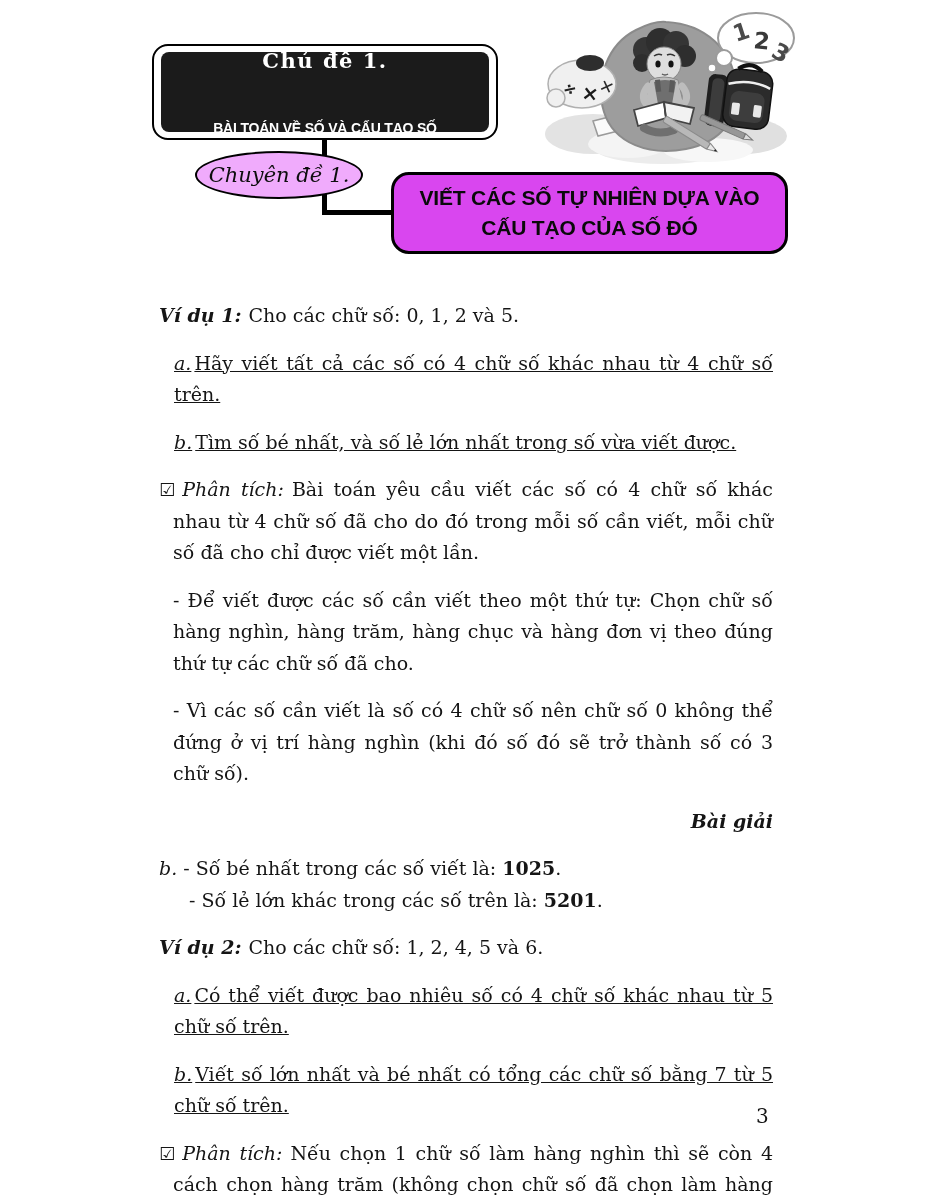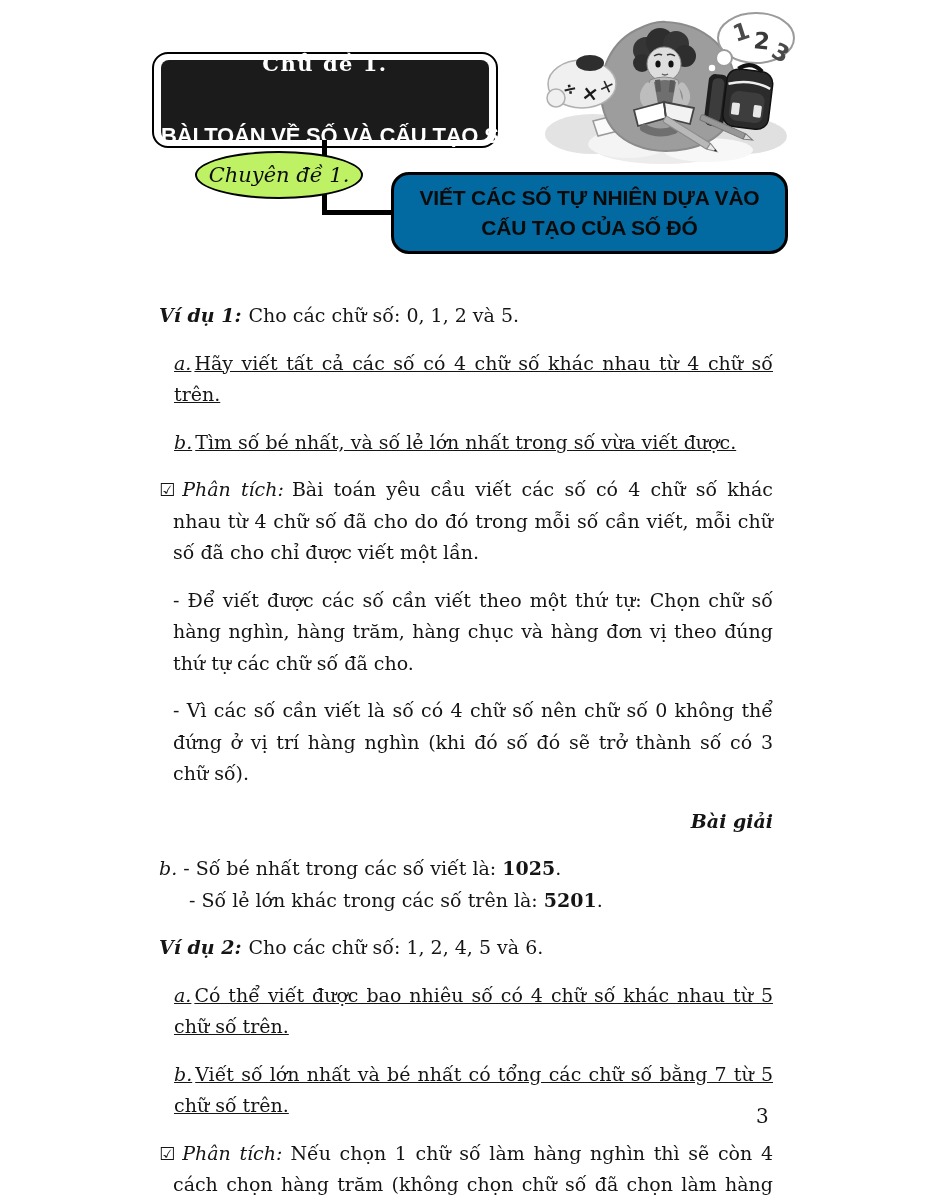--- a/index.html
+++ b/index.html
@@ -3,50 +3,50 @@
 <meta charset="utf-8">
 <style>
   html,body{margin:0;padding:0;background:#888;}
   .page{
     position:relative;width:927px;height:1200px;background:#ffffff;
     font-family:"DejaVu Serif",serif;color:#151515;overflow:hidden;
     margin:0 auto;
   }
   
   .chapter-box-outer{
-    position:absolute;left:152px;top:52px;width:346px;height:96px;
+    position:absolute;left:152px;top:44px;width:346px;height:96px;
     border:2.5px solid #000;border-radius:16px;background:#fff;box-sizing:border-box;
   }
   .chapter-box-inner{
     position:absolute;left:7px;top:6px;right:7px;bottom:6px;
     background:#1b1b1b;border-radius:8px;color:#fff;text-align:center;
     display:flex;flex-direction:column;justify-content:center;gap:3px;
   }
   .chapter-kicker{
     font-family:"DejaVu Serif",serif;font-weight:bold;font-size:21px;
     letter-spacing:1.5px;white-space:nowrap;
   }
   .chapter-title{
-    font-family:"Liberation Sans",sans-serif;font-weight:700;font-size:22px;
+    font-family:"Liberation Sans",sans-serif;font-weight:700;font-size:14px;
     letter-spacing:-0.2px;white-space:nowrap;margin-top:44px;
   }
   
   .conn-v{position:absolute;left:322px;top:140px;width:5px;height:75px;background:#000;z-index:1;}
   .conn-h{position:absolute;left:322px;top:210px;width:70px;height:5px;background:#000;z-index:1;}
   
   .topic-ellipse{
     position:absolute;left:195px;top:151px;width:168px;height:48px;
-    background:#bef264;border:2.5px solid #000;border-radius:50%;
+    background:#f0abfc;border:2.5px solid #000;border-radius:50%;
     display:flex;align-items:center;justify-content:center;z-index:2;box-sizing:border-box;
   }
   .topic-ellipse span{font-style:italic;font-size:21px;color:#0d0d0d;}
   
   .topic-box{
     position:absolute;left:391px;top:172px;width:397px;height:82px;
-    border:3px solid #000;border-radius:18px;background:#0369a1;box-sizing:border-box;
+    border:3px solid #000;border-radius:18px;background:#d946ef;box-sizing:border-box;
     display:flex;align-items:center;justify-content:center;text-align:center;
     padding:0 12px;z-index:2;
   }
   .topic-box span{
     font-family:"Liberation Sans",sans-serif;font-weight:700;font-size:21px;
     line-height:1.45;color:#0a0a0a;letter-spacing:-0.2px;
   }
   
   .illus{position:absolute;left:538px;top:6px;width:260px;height:162px;}
   

